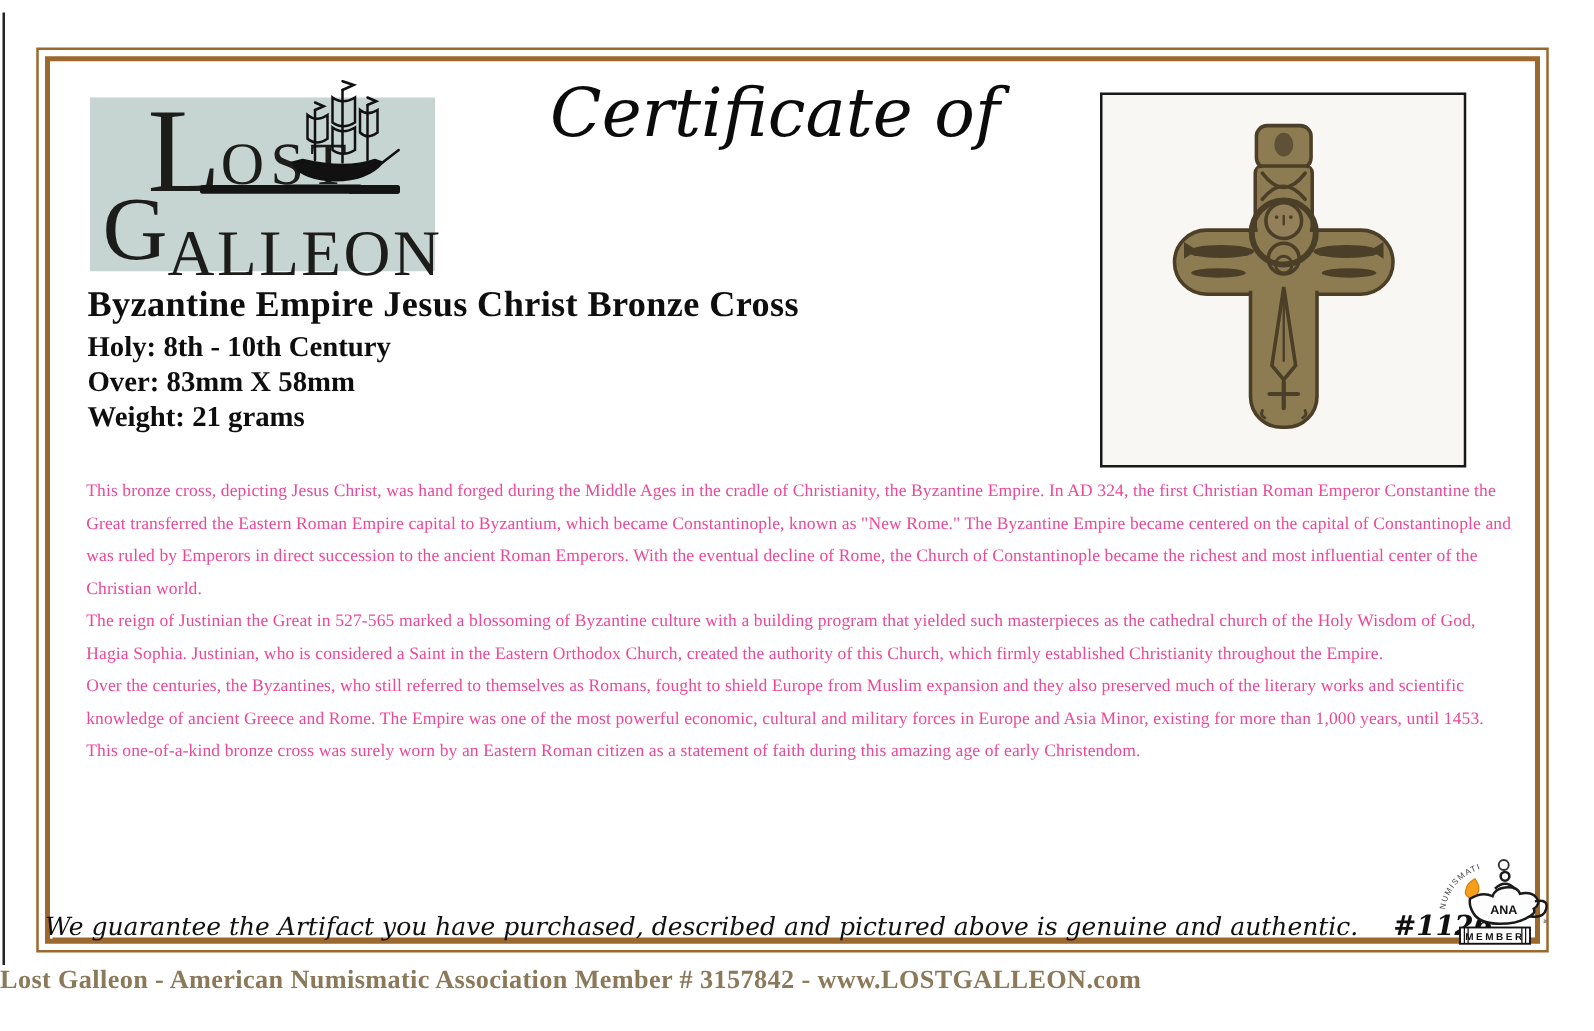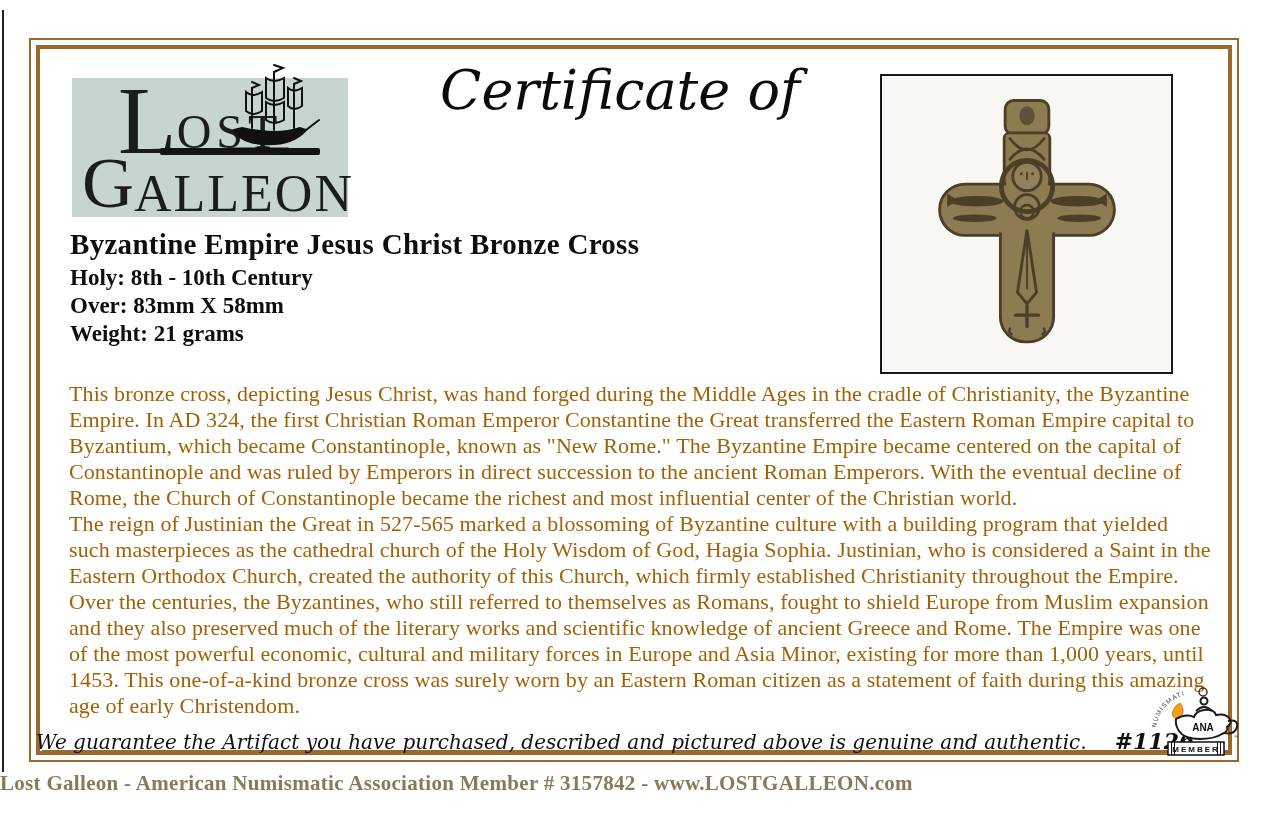--- a/index.html
+++ b/index.html
@@ -37,21 +37,21 @@
   .logo-box {
     position: absolute; left: 72px; top: 78px;
     width: 276px; height: 139px;
     background: #c6d5d2;
   }
   .logo-line1 { position: absolute; left: 46px; top: 4px; display: flex; align-items: flex-start; color: #1c1c1a; }
   .logo-line1 .big   { font-size: 96px; line-height: 0.82; }
   .logo-line1 .rest  { font-size: 48px; line-height: 1; letter-spacing: 5px; margin-top: 26px; }
   .logo-line2 { position: absolute; left: 10px; top: 76px; display: flex; align-items: flex-start; color: #1c1c1a; }
   .logo-line2 .big   { font-size: 72px; line-height: 0.82; }
-  .logo-line2 .rest  { font-size: 52px; line-height: 1; letter-spacing: 2px; margin-top: 14px; }
+  .logo-line2 .rest  { font-size: 52px; line-height: 1; letter-spacing: 2px; margin-top: 24px; }
   .logo-bar {
     position: absolute; left: 88px; top: 70px;
     width: 160px; height: 7px; background: #141414; border-radius: 2px;
   }
   .ship { position: absolute; left: 150px; top: -20px; width: 100px; height: 104px; }
   
   .title {
     position: absolute; left: 350px; top: 58px; width: 540px;
     text-align: center;
     font-family: "DejaVu Serif", serif;
@@ -73,21 +73,21 @@
     position: absolute; left: 70px; top: 228px;
     font-weight: bold; font-size: 29px; color: #0e0e0e; letter-spacing: 0.3px;
   }
   .item-fields {
     position: absolute; left: 70px; top: 264px;
     font-weight: bold; font-size: 23px; line-height: 28px; color: #0e0e0e;
   }
   
   .body-text {
     position: absolute; left: 69px; top: 381px; width: 1143px;
-    font-size: 22px; line-height: 26px; color: #a16207; letter-spacing: 0.1px; font-family: Liberation Serif, serif;
+    font-size: 14px; line-height: 26px; color: #ec4899; letter-spacing: 0.1px; font-family: Liberation Serif, serif;
   }
   .body-text p { margin: 0; }
   
   .guarantee {
     position: absolute; left: 36px; top: 728px; width: 1196px;
     text-align: left;
     font-family: "DejaVu Serif", serif; font-style: italic;
     font-size: 20px; color: #101010;
   }
   .guarantee .cert-no { font-weight: bold; font-size: 22px; margin-left: 28px; }

